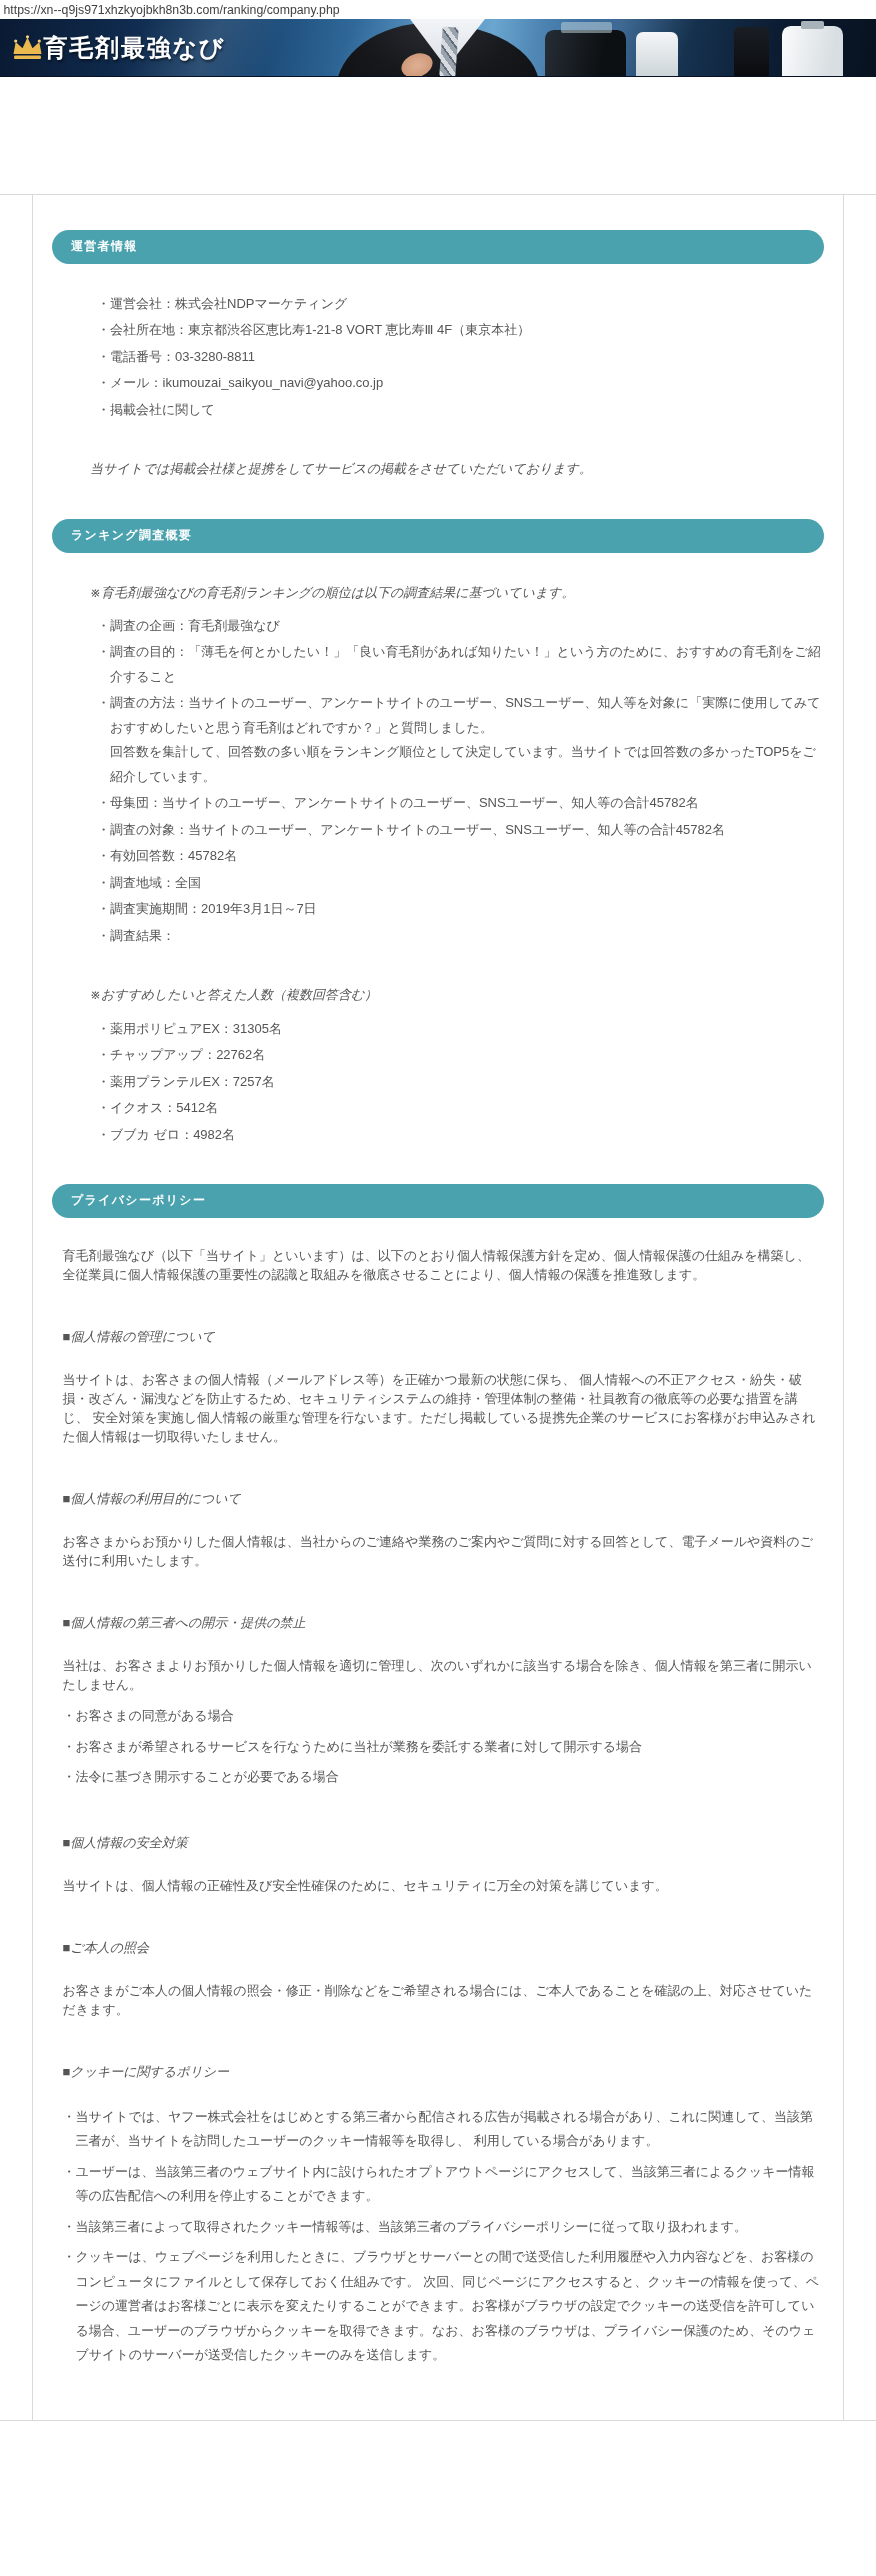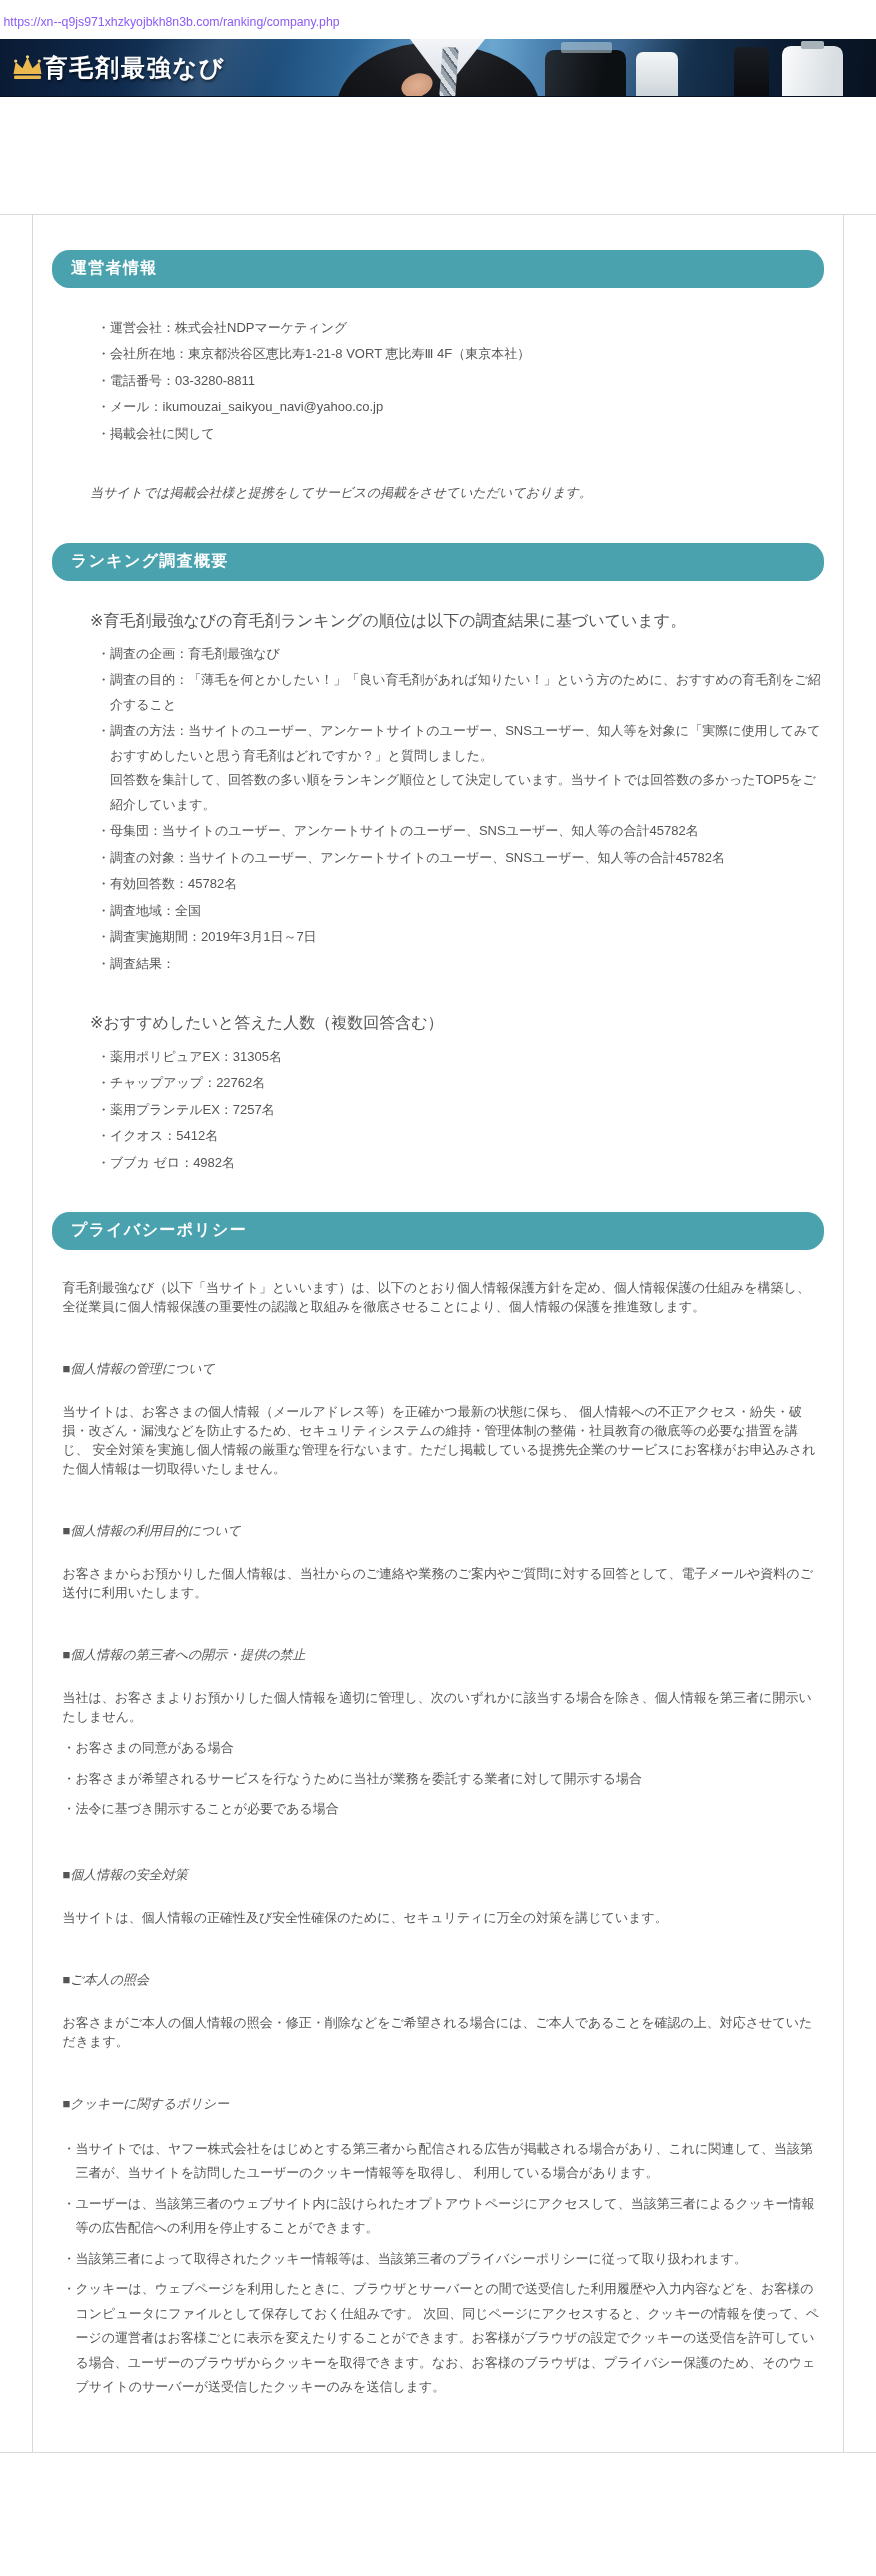--- a/index.html
+++ b/index.html
@@ -1,21 +1,21 @@
 <!DOCTYPE html>
 <html lang="ja" style="font-size:14px"><head>
 <meta charset="utf-8">
 <style>
   * { box-sizing: border-box; }
   html, body { margin: 0; padding: 0; }
   body {
     width: 876px; min-height: 2576px; background: #fff;
     color: #555; font-family: "Liberation Sans", "DejaVu Sans", sans-serif;
   }
-  .url-caption { font-size: 12.3px; color: #8b5cf6; padding: 2.6px 0 2.6px 3.5px; height: 27px; white-space: nowrap; margin-top: 12px; }
+  .url-caption { font-size: 12.3px; color: #404040; padding: 2.6px 0 2.6px 3.5px; height: 19px; white-space: nowrap; }
 
   
   .banner {
     position: relative; height: 58px; overflow: hidden;
     background: linear-gradient(97deg, #0a1a33 0%, #0f2a4c 14%, #1c4a77 30%,
       #3a7aad 46%, #6aa6cf 56%, #35689a 66%, #16324f 78%, #0c1d33 88%, #081220 100%);
     border-bottom: 1.8px solid #061224;
   }
   .banner::before {
     content: ""; position: absolute; inset: -17.5px; pointer-events: none;
@@ -54,28 +54,28 @@
 
   
   .spacer { height: 117px; }
   .card-wrap { border-top: 0.9px solid #d9d9d9; border-bottom: 0.9px solid #d9d9d9; }
   .card { margin: 0 32px; border-left: 0.9px solid #d9d9d9; border-right: 0.9px solid #d9d9d9;
     background: #fff; padding: 35px 19px 46px; }
   .section { margin-bottom: 37px; }
   .section:last-child { margin-bottom: 0; }
   .section-title {
     margin: 0 0 28px; background: #4aa2ae; color: #fff;
-    font-size: 16px; font-weight: bold; letter-spacing: 1.3px;
+    font-size: 12px; font-weight: bold; letter-spacing: 1.3px;
     padding: 8px 17.5px 8.8px 19px; border-radius: 17.5px;
   }
   .dot-list { list-style: none; margin: 0; padding: 0 0 0 45px; font-size: 13px; }
   .dot-list li { line-height: 24.5px; margin: 2px 0; white-space: pre-line;
     padding-left: 1em; text-indent: -1em; }
   .note { font-size: 13px; line-height: 24.5px; margin: 35px 0 5.3px; padding-left: 38px; font-style: italic; }
-  .survey-intro { font-size: 16px; line-height: 24.5px; margin: 0 0 8.8px; padding-left: 38px; }
+  .survey-intro { font-size: 13px; line-height: 24.5px; margin: 0 0 8.8px; padding-left: 38px; font-style: italic; }
   .answers-note { margin: 35px 0 8.8px; }
 
   .pp-lines { padding-left: 10.5px; font-size: 13px; }
   .pp-lines p { margin: 0; }
   .k-p { line-height: 19px; margin: 10px 0 !important; }
   .k-h { margin: 42px 0 23px !important; line-height: 21px; font-style: italic; }
   .k-b { line-height: 24.5px; margin: 6.1px 0 !important; padding-left: 1em; text-indent: -1em; }
   .pp-lines p:first-child { margin-top: 0 !important; }
 </style>
 </head>

